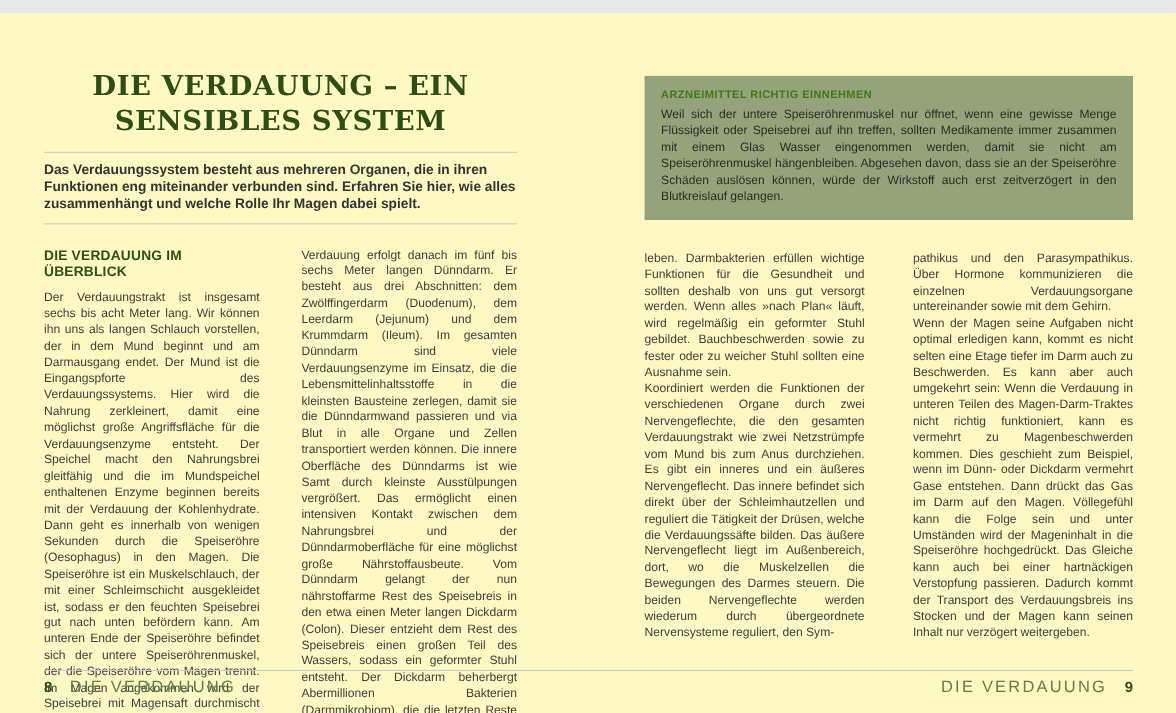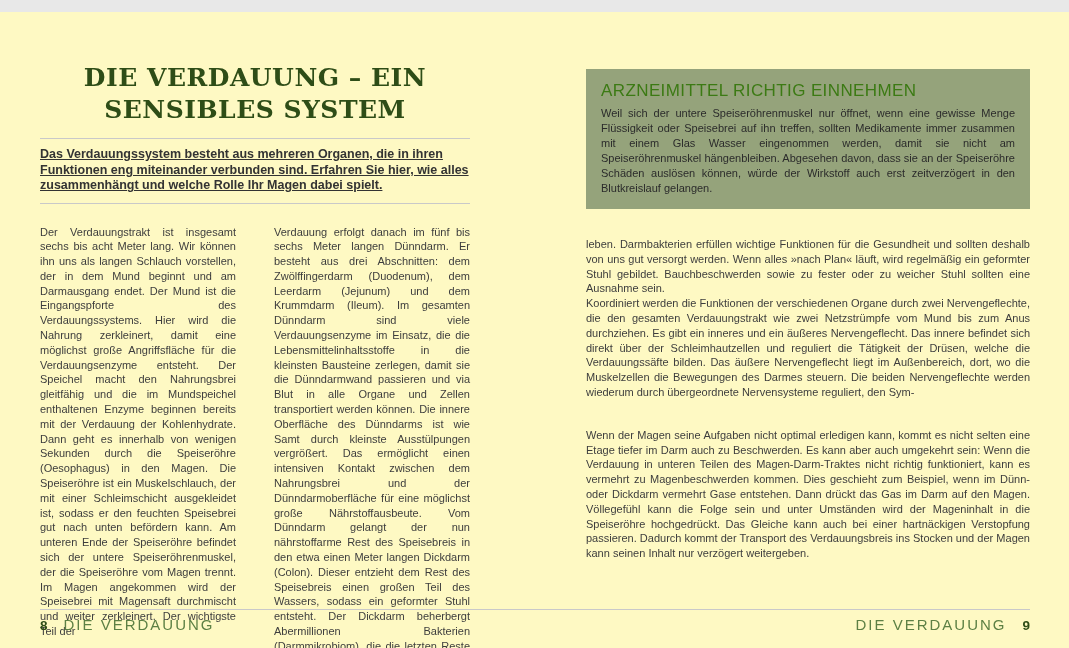--- a/index.html
+++ b/index.html
@@ -28,28 +28,27 @@
     color: #2e4d17;
   }
   .rule { height: 1px; background: #c9c9c9; }
   .rule-top { margin-top: 12px; }
   .intro {
     padding: 8px 0 9px 0;
     font-weight: 700;
     font-size: 12.5px;
     line-height: 15.5px;
     color: #333333;
-    text-decoration: underline;
   }
   .columns {
     display: flex;
     margin-top: 21px;
   }
   .page-left .columns  { gap: 38px; }
-  .page-right .columns { gap: 28px; margin-top: 28px; flex-direction: column; }
+  .page-right .columns { gap: 44px; margin-top: 28px; }
   .col { flex: 1 1 0; min-width: 0; }
 
   .colhead {
     font-size: 12.5px;
     font-weight: 700;
     letter-spacing: 0.2px;
     color: #2e4d17;
     margin-bottom: 9px;
     line-height: 15px;
   }
@@ -63,22 +62,22 @@
     -webkit-hyphens: auto;
   }
   .body + .colhead { margin-top: 15px; }
 
   .infobox {
     margin-top: 57px;
     background: #95a37b;
     padding: 12px 15px 13px 15px;
   }
   .infobox h3 {
-    font-size: 17px;
-    font-weight: 400;
+    font-size: 10px;
+    font-weight: 700;
     letter-spacing: 0.4px;
     color: #3c7a14;
     margin-bottom: 5px;
   }
   .infobox p {
     font-size: 11px;
     line-height: 15px;
     color: #2b2b2b;
     text-align: justify;
     hyphens: auto;
@@ -125,40 +124,42 @@
 <div class="spread">
 
   <div class="page page-left">
     <h1 class="title">DIE VERDAUUNG – EIN SENSIBLES SYSTEM</h1>
     <div class="rule rule-top"></div>
     <p class="intro">Das Verdauungssystem besteht aus mehreren Organen, die in ihren Funktionen eng miteinander verbunden sind. Erfahren Sie hier, wie alles zusammenhängt und welche Rolle Ihr Magen dabei spielt.</p>
     <div class="rule"></div>
 
     <div class="columns">
       <div class="col">
+        <h2 class="colhead">DIE VERDAUUNG IM ÜBERBLICK</h2>
         <p class="body">Der Verdauungstrakt ist insgesamt sechs bis acht Meter lang. Wir können ihn uns als langen Schlauch vorstellen, der in dem Mund beginnt und am Darmausgang endet. Der Mund ist die Eingangspforte des Verdauungssystems. Hier wird die Nahrung zerkleinert, damit eine möglichst große Angriffsfläche für die Verdauungsenzyme entsteht. Der Speichel macht den Nahrungsbrei gleitfähig und die im Mundspeichel enthaltenen Enzyme beginnen bereits mit der Verdauung der Kohlenhydrate. Dann geht es innerhalb von wenigen Sekunden durch die Speiseröhre (Oesophagus) in den Magen. Die Speiseröhre ist ein Muskelschlauch, der mit einer Schleimschicht ausgekleidet ist, sodass er den feuchten Speisebrei gut nach unten befördern kann. Am unteren Ende der Speiseröhre befindet sich der untere Speiseröhrenmuskel, der die Speiseröhre vom Magen trennt. Im Magen angekommen wird der Speisebrei mit Magensaft durchmischt und weiter zerkleinert. Der wichtigste Teil der</p>
       </div>
       <div class="col">
         <p class="body">Verdauung erfolgt danach im fünf bis sechs Meter langen Dünndarm. Er besteht aus drei Abschnitten: dem Zwölffingerdarm (Duodenum), dem Leerdarm (Jejunum) und dem Krummdarm (Ileum). Im gesamten Dünndarm sind viele Verdauungsenzyme im Einsatz, die die Lebensmittelinhaltsstoffe in die kleinsten Bausteine zerlegen, damit sie die Dünndarmwand passieren und via Blut in alle Organe und Zellen transportiert werden können. Die innere Oberfläche des Dünndarms ist wie Samt durch kleinste Ausstülpungen vergrößert. Das ermöglicht einen intensiven Kontakt zwischen dem Nahrungsbrei und der Dünndarmoberfläche für eine möglichst große Nährstoffausbeute. Vom Dünndarm gelangt der nun nährstoffarme Rest des Speisebreis in den etwa einen Meter langen Dickdarm (Colon). Dieser entzieht dem Rest des Speisebreis einen großen Teil des Wassers, sodass ein geformter Stuhl entsteht. Der Dickdarm beherbergt Abermillionen Bakterien (Darmmikrobiom), die die letzten Reste verwerten und von unverdaulichen Bestandteilen in der Nahrung</p>
       </div>
     </div>
   </div>
 
   <div class="page page-right">
     <div class="infobox">
       <h3>ARZNEIMITTEL RICHTIG EINNEHMEN</h3>
       <p>Weil sich der untere Speiseröhrenmuskel nur öffnet, wenn eine gewisse Menge Flüssigkeit oder Speisebrei auf ihn treffen, sollten Medikamente immer zusammen mit einem Glas Wasser eingenommen werden, damit sie nicht am Speiseröhrenmuskel hängenbleiben. Abgesehen davon, dass sie an der Speiseröhre Schäden auslösen können, würde der Wirkstoff auch erst zeitverzögert in den Blutkreislauf gelangen.</p>
     </div>
 
     <div class="columns">
       <div class="col">
         <p class="body">leben. Darmbakterien erfüllen wichtige Funktionen für die Gesundheit und sollten deshalb von uns gut versorgt werden. Wenn alles »nach Plan« läuft, wird regelmäßig ein geformter Stuhl gebildet. Bauchbeschwerden sowie zu fester oder zu weicher Stuhl sollten eine Ausnahme sein.</p>
         <p class="body">Koordiniert werden die Funktionen der verschiedenen Organe durch zwei Nervengeflechte, die den gesamten Verdauungstrakt wie zwei Netzstrümpfe vom Mund bis zum Anus durchziehen. Es gibt ein inneres und ein äußeres Nervengeflecht. Das innere befindet sich direkt über der Schleimhautzellen und reguliert die Tätigkeit der Drüsen, welche die Verdauungssäfte bilden. Das äußere Nervengeflecht liegt im Außenbereich, dort, wo die Muskelzellen die Bewegungen des Darmes steuern. Die beiden Nervengeflechte werden wiederum durch übergeordnete Nervensysteme reguliert, den Sym-</p>
       </div>
       <div class="col">
+        <p class="body">pathikus und den Parasympathikus. Über Hormone kommunizieren die einzelnen Verdauungsorgane untereinander sowie mit dem Gehirn.</p>
         <p class="body">Wenn der Magen seine Aufgaben nicht optimal erledigen kann, kommt es nicht selten eine Etage tiefer im Darm auch zu Beschwerden. Es kann aber auch umgekehrt sein: Wenn die Verdauung in unteren Teilen des Magen-Darm-Traktes nicht richtig funktioniert, kann es vermehrt zu Magenbeschwerden kommen. Dies geschieht zum Beispiel, wenn im Dünn- oder Dickdarm vermehrt Gase entstehen. Dann drückt das Gas im Darm auf den Magen. Völlegefühl kann die Folge sein und unter Umständen wird der Mageninhalt in die Speiseröhre hochgedrückt. Das Gleiche kann auch bei einer hartnäckigen Verstopfung passieren. Dadurch kommt der Transport des Verdauungsbreis ins Stocken und der Magen kann seinen Inhalt nur verzögert weitergeben.</p>
       </div>
     </div>
   </div>
 
   <div class="footer-rule"></div>
   <div class="footer">
     <div class="footer-left">
       <span class="pagenum">8</span>
       <span class="footlabel">DIE VERDAUUNG</span>

